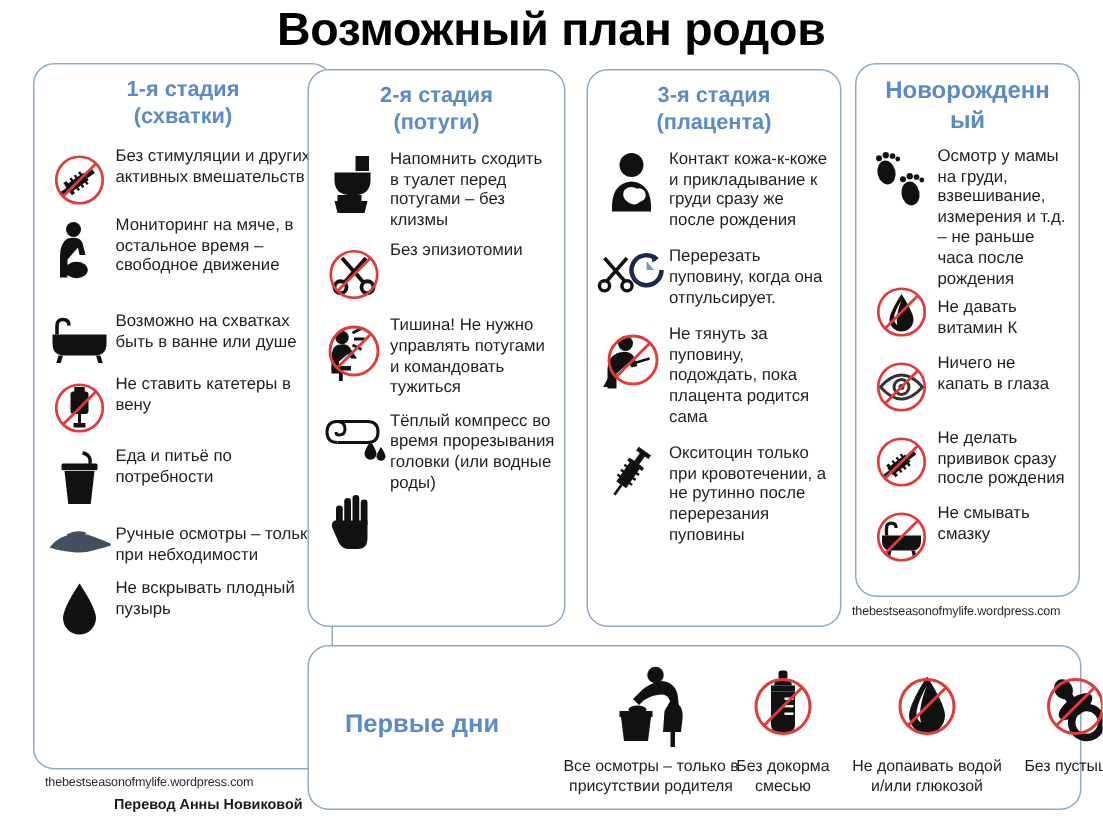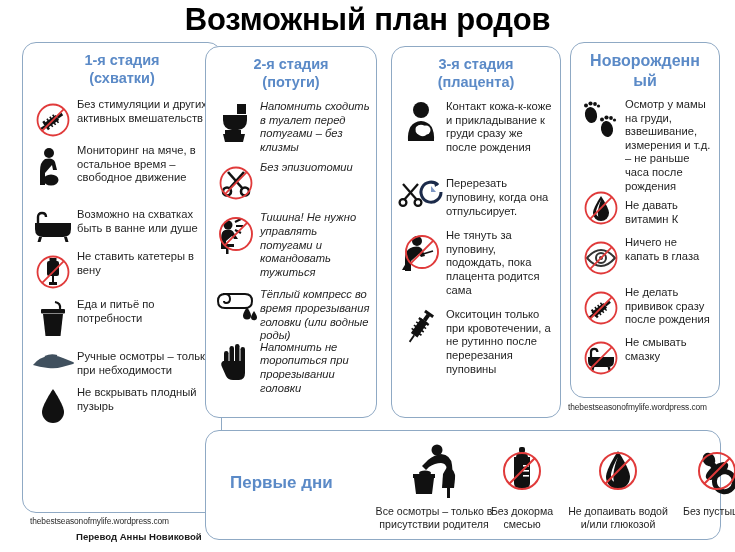--- a/index.html
+++ b/index.html
@@ -209,21 +209,21 @@
   </div>
 
   <div class="credit" style="left:30px; top:516px;">thebestseasonofmylife.wordpress.com</div>
   <div class="translator" style="left:36px; top:531px;">Перевод Анны Новиковой</div>
 
   <div class="panel" id="panel-2" style="left:205px; top:46px; width:172px; height:372px;">
     <div class="panel-head">
       <div>2-я стадия</div>
       <div>(потуги)</div>
     </div>
-    <div class="rows" style="margin-top:4px;font-style:italic;">
+    <div class="rows" style="margin-top:4px;">
 
       <div class="row">
         <div class="ic">
           <svg width="38" height="44" viewBox="0 0 38 44">
             <rect x="20" y="3" width="9" height="10" fill="#111"></rect>
             <path d="M6 14 h24 v5 q0 9 -9 10 h-6 q-9 -1 -9 -10 z" fill="#111"></path>
             <rect x="8" y="29" width="16" height="4" fill="#111"></rect>
             <path d="M6 33 h22 l-2 8 h-18 z" fill="#111"></path>
           </svg>
         </div>
@@ -276,21 +276,20 @@
       <div class="row" style="margin-top:-18px">
         <div class="ic" style="padding-top:14px">
           <svg width="34" height="40" viewBox="0 0 34 40">
             <rect x="5" y="10" width="4.5" height="14" rx="2.2" fill="#111"></rect>
             <rect x="10.5" y="5" width="4.5" height="19" rx="2.2" fill="#111"></rect>
             <rect x="16" y="3" width="4.5" height="21" rx="2.2" fill="#111"></rect>
             <rect x="21.5" y="6" width="4.5" height="18" rx="2.2" fill="#111"></rect>
             <path d="M4 20 q-3 2 -1 6 l4 9 q2 4 7 4 h6 q6 0 6 -7 v-12 h-22 z" fill="#111"></path>
           </svg>
         </div>
-        <div class="tx" style="padding-top:14px">Напомнить не торопиться при прорезывании головки</div>
       </div>
 
     </div>
   </div>
 
   <div class="panel" id="panel-3" style="left:391px; top:46px; width:170px; height:372px;">
     <div class="panel-head">
       <div>3-я стадия</div>
       <div>(плацента)</div>
     </div>
@@ -301,21 +300,21 @@
           <svg width="44" height="46" viewBox="0 0 44 46">
             <circle cx="21" cy="9" r="8" fill="#111"></circle>
             <path d="M8 40 q-1 -19 13 -20 q14 1 13 20 z" fill="#111"></path>
             <path d="M16 26 q4 -4 9 -1 q5 3 2 8 q-3 4 -8 1 q-5 -3 -3 -8 z" fill="#fff"></path>
             <circle cx="26" cy="29" r="4.5" fill="#fff"></circle>
           </svg>
         </div>
         <div class="tx">Контакт кожа-к-коже и прикладывание к груди сразу же после рождения</div>
       </div>
 
-      <div class="row" style="margin-top:22px">
+      <div class="row" style="margin-top:10px">
         <div class="ic">
           <svg width="48" height="34" viewBox="0 0 48 34">
             <g stroke="#111" stroke-width="2.3" fill="none">
               <line x1="5" y1="6" x2="19" y2="22"></line>
               <line x1="20" y1="6" x2="6" y2="22"></line>
             </g>
             <circle cx="5" cy="24.5" r="3.4" fill="none" stroke="#111" stroke-width="2.3"></circle>
             <circle cx="20" cy="24.5" r="3.4" fill="none" stroke="#111" stroke-width="2.3"></circle>
             <path d="M40 7 a10 10 0 1 0 3 7" fill="none" stroke="#1b2a4a" stroke-width="3"></path>
             <path d="M36 4 l5 2 l-4 3 z" fill="#1b2a4a"></path>

